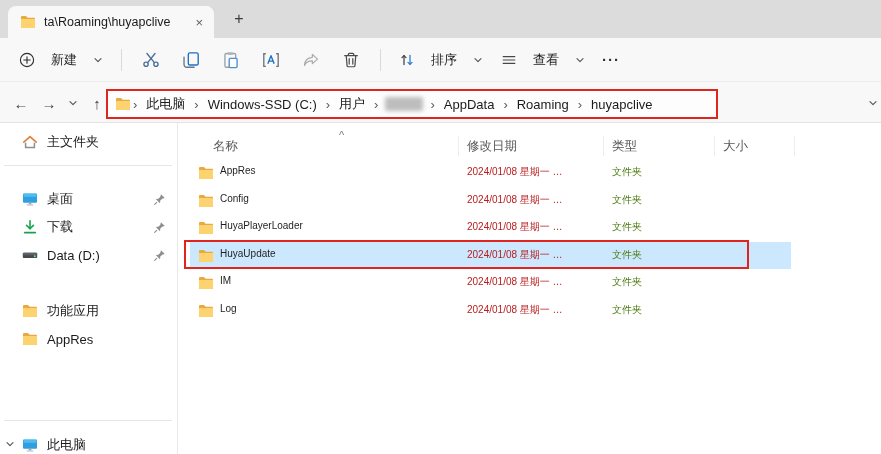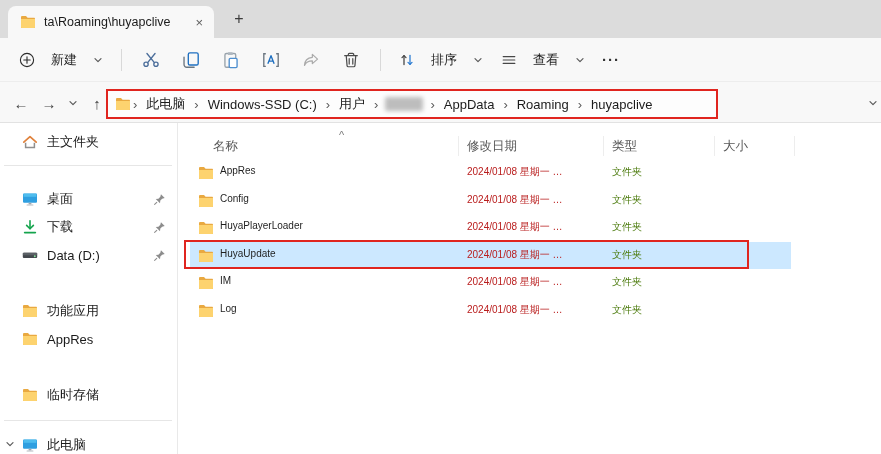--- a/index.html
+++ b/index.html
@@ -327,26 +327,20 @@
           <use href="#i-folder"></use>
         </svg>
       <span>功能应用</span>
     </div>
     <div class="side-item" style="top:202px">
       <svg class="ic16">
           <use href="#i-folder"></use>
         </svg>
       <span>AppRes</span>
     </div>
-    <div class="side-item" style="top:258px">
-      <svg class="ic16">
-          <use href="#i-folder"></use>
-        </svg>
-      <span>临时存储</span>
-    </div>
     <div class="side-div" style="top:297px"></div>
     <div class="side-item thispc" style="top:308px">
       <svg class="chev exp-chev">
           <use href="#i-chev"></use>
         </svg>
       <svg class="ic16">
           <use href="#i-desktop"></use>
         </svg>
       <span>此电脑</span>
     </div>

